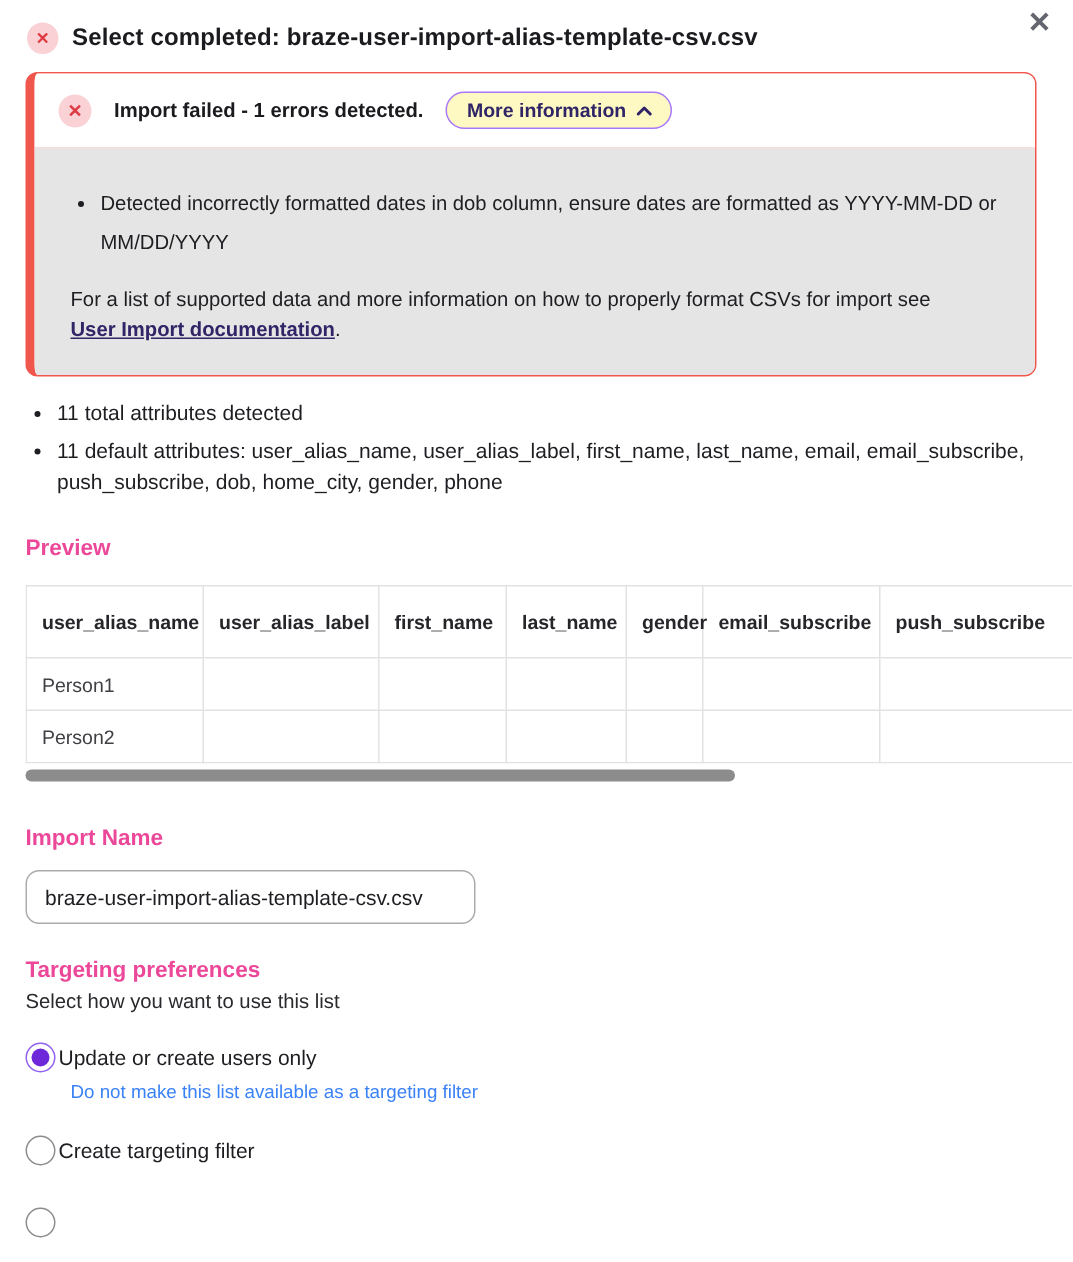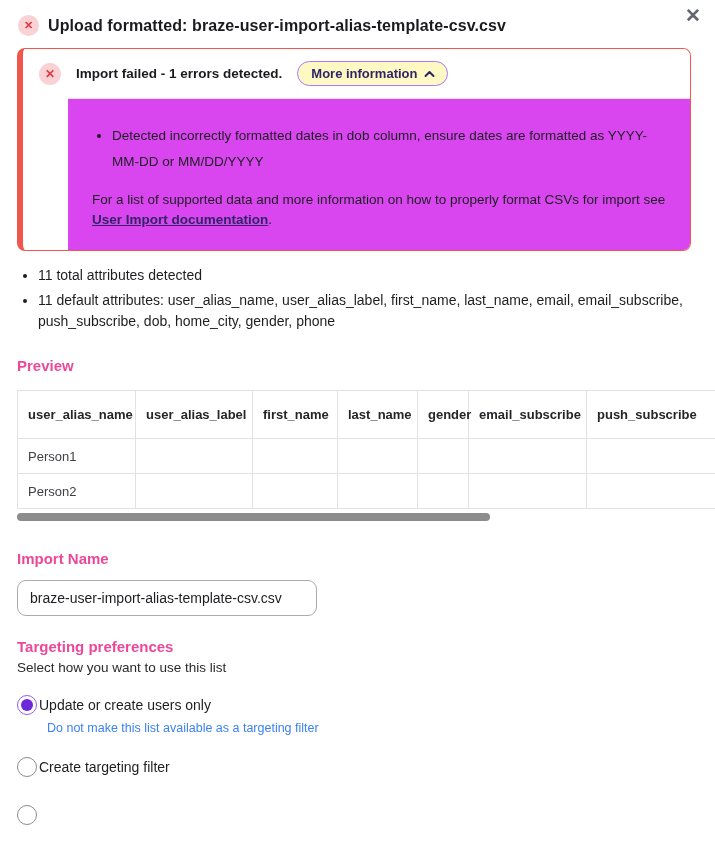--- a/index.html
+++ b/index.html
@@ -14,21 +14,21 @@
   .close-x{position:absolute;top:6px;right:14px;font-size:19px;font-weight:700;color:#63666e;cursor:pointer;line-height:1;}
 
   
   .alert{margin:12px 24px 0 17px;border:1px solid #f1564d;border-left:6px solid #f1564d;border-radius:8px;overflow:hidden;}
   .alert-head{display:flex;align-items:center;gap:15px;background:#fff;padding:12px 20px 12px 16px;}
   .alert-head .err-badge{width:22px;height:22px;font-size:12px;}
   .alert-status{font-size:13.5px;font-weight:700;color:#1b1b1f;}
   .moreinfo-btn{display:inline-flex;align-items:center;gap:7px;border:1.5px solid #a978f8;border-radius:15px;
                 background:#fef9c3;padding:4px 12px 4px 13px;color:#2f2566;font-size:13px;font-weight:700;cursor:pointer;
                 font-family:"Liberation Sans",sans-serif;}
-  .alert-body{background:#d946ef;padding:16px 24px 20px 24px;border-top:1px solid #f6dddd;margin-left:45px;}
+  .alert-body{background:#e5e5e5;padding:16px 24px 20px 24px;border-top:1px solid #f6dddd;}
   .alert-body ul{margin:8px 0 14px 0;padding-left:20px;}
   .alert-body li{font-size:13.5px;line-height:1.95;color:#1e1e22;max-width:600px;}
   .alert-foot{font-size:13.5px;line-height:1.5;color:#1e1e22;}
   .doc-link{color:#312467;font-weight:700;text-decoration:underline;cursor:pointer;}
 
   
   .summary{margin:14px 0 0 17px;}
   .summary ul{margin:0;padding-left:21px;max-width:645px;}
   .summary li{font-size:14px;line-height:1.45;margin-bottom:5px;color:#1e1e22;}
 
@@ -65,21 +65,21 @@
   .radio.on::after{content:"";position:absolute;left:2.5px;top:2.5px;width:12px;height:12px;border-radius:50%;background:#6d28d9;}
   .radio-label{font-size:14px;color:#1e1e22;}
 </style>
 </head>
 <body>
 
 <div class="page">
 
   <div class="dlg-header">
     <span class="err-badge">✕</span>
-    <span class="dlg-title">Upload formatted: braze-user-import-alias-template-csv.csv</span>
+    <span class="dlg-title">Select completed: braze-user-import-alias-template-csv.csv</span>
   </div>
   <span class="close-x">✕</span>
 
   <div class="alert">
     <div class="alert-head">
       <span class="err-badge">✕</span>
       <span class="alert-status">Import failed - 1 errors detected.</span>
       <button class="moreinfo-btn">
         <span>More information</span>
         <span style="display:inline-flex;">

